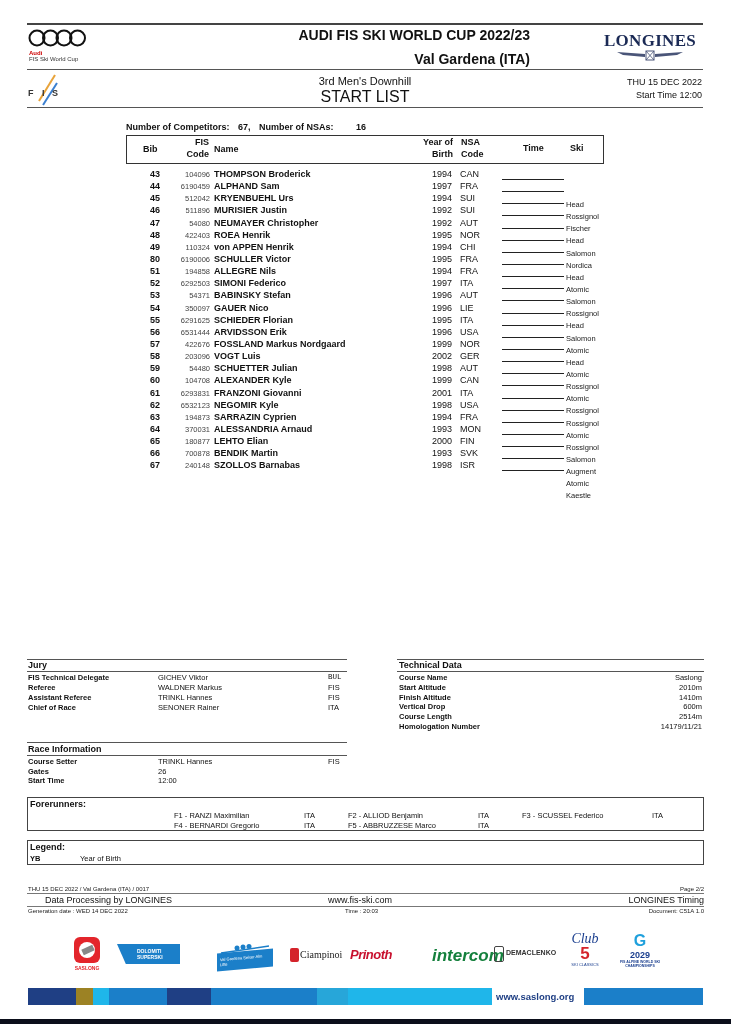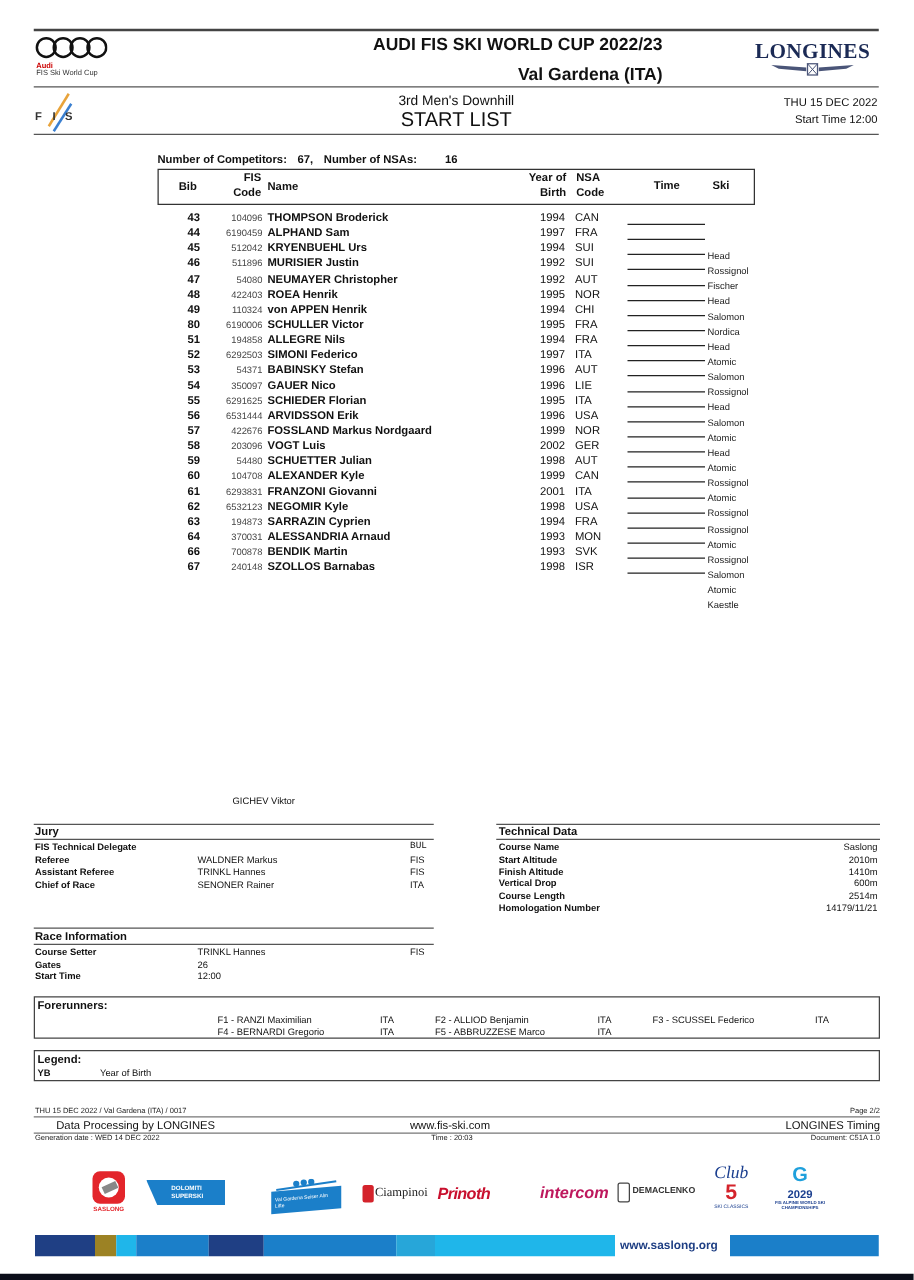--- a/index.html
+++ b/index.html
@@ -311,20 +311,29 @@
     <div class="row">
       <span class="bib">64</span>
       <span class="code">370031</span>
       <span class="name">ALESSANDRIA Arnaud</span>
       <span class="yob">1993</span>
       <span class="nsa">MON</span>
       <span class="timeline"></span>
       <span class="ski">Salomon</span>
     </div>
     <div class="row">
+      <span class="bib">65</span>
+      <span class="code">180877</span>
+      <span class="name">LEHTO Elian</span>
+      <span class="yob">2000</span>
+      <span class="nsa">FIN</span>
+      <span class="timeline"></span>
+      <span class="ski">Augment</span>
+    </div>
+    <div class="row">
       <span class="bib">66</span>
       <span class="code">700878</span>
       <span class="name">BENDIK Martin</span>
       <span class="yob">1993</span>
       <span class="nsa">SVK</span>
       <span class="timeline"></span>
       <span class="ski">Atomic</span>
     </div>
     <div class="row">
       <span class="bib">67</span>
@@ -335,21 +344,21 @@
       <span class="timeline"></span>
       <span class="ski">Kaestle</span>
     </div>
   </div>
 
 <div class="hline" style="left:27px; top:659px; width:320px;"></div>
 <div class="sec-title" style="left:28px; top:660px;">Jury</div>
 <div class="hline" style="left:27px; top:671px; width:320px;"></div>
 <div id="jury">
     <div class="lbl" style="left:28px; top:673px;">FIS Technical Delegate</div>
-       <div class="val" style="left:158px; top:636px;margin-left:28px;">GICHEV Viktor</div>
+       <div class="val" style="left:158px; top:673px;">GICHEV Viktor</div>
        <div class="val" style="left:328px; top:673px;font-family:Liberation Mono, monospace;">BUL</div>
     <div class="lbl" style="left:28px; top:683px;">Referee</div>
        <div class="val" style="left:158px; top:683px;">WALDNER Markus</div>
        <div class="val" style="left:328px; top:683px;">FIS</div>
     <div class="lbl" style="left:28px; top:693px;">Assistant Referee</div>
        <div class="val" style="left:158px; top:693px;">TRINKL Hannes</div>
        <div class="val" style="left:328px; top:693px;">FIS</div>
     <div class="lbl" style="left:28px; top:703px;">Chief of Race</div>
        <div class="val" style="left:158px; top:703px;">SENONER Rainer</div>
        <div class="val" style="left:328px; top:703px;">ITA</div>
@@ -445,21 +454,21 @@
   </div>
 </div>
 
 <div class="sponsor" style="left:290px; top:944px; width:52px; height:22px;">
   <div style="position:absolute; left:0; top:4px; width:9px; height:14px; background:#d4232b; border-radius:2px;"></div>
   <div style="position:absolute; left:10px; top:5px; font-family:'Liberation Serif', serif; font-size:10px; color:#222;">Ciampinoi</div>
 </div>
 
 <div class="sponsor" style="left:350px; top:947px; font-size:13px; font-weight:bold; font-style:italic; color:#c8102e; letter-spacing:-0.5px;">Prinoth</div>
 
-<div class="sponsor" style="left:432px; top:946px; font-size:13px; font-weight:bold; font-style:italic; color:#be185d;">intercom</div>
+<div class="sponsor" style="left:432px; top:946px; font-size:17px; font-weight:bold; font-style:italic; color:#15803d;">intercom</div>
 
 <div class="sponsor" style="left:494px; top:946px; width:68px; height:16px;">
   <div style="position:absolute; left:0; top:0; width:10px; height:16px; border:1px solid #444; border-radius:2px;"></div>
   <div style="position:absolute; left:12px; top:3px; font-size:7px; font-weight:bold; color:#333; white-space:nowrap; overflow:hidden; width:56px;">DEMACLENKO</div>
 </div>
 
 <div class="sponsor" style="left:567px; top:932px; width:36px; height:46px; text-align:center;">
   <div style="font-family:'Liberation Serif', serif; font-style:italic; font-size:14px; color:#1b3f8f; line-height:14px;">Club</div>
   <div style="font-size:17px; font-weight:bold; color:#d4232b; line-height:16px;">5</div>
   <div style="font-size:4px; color:#1b3f8f;">SKI CLASSICS</div>

